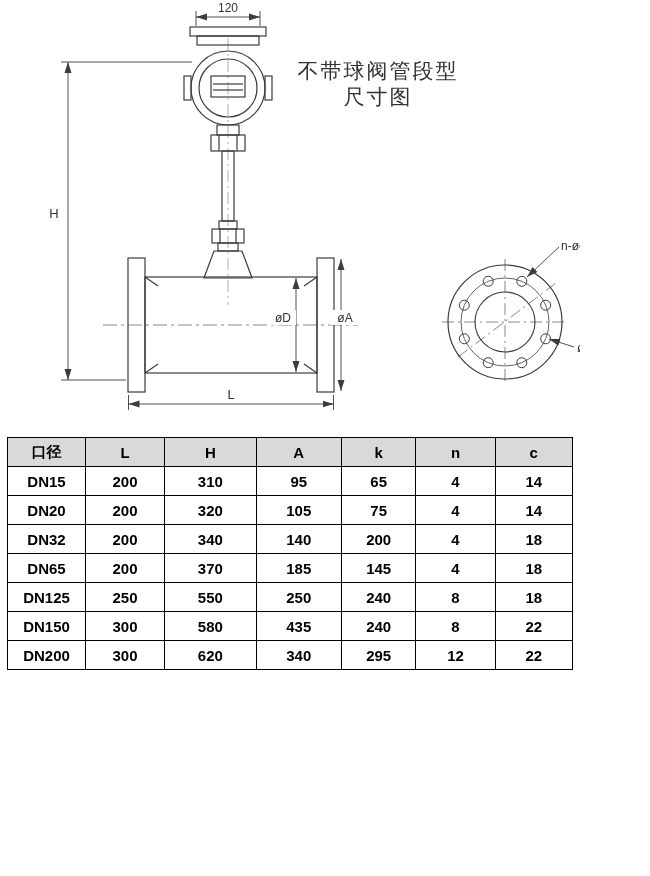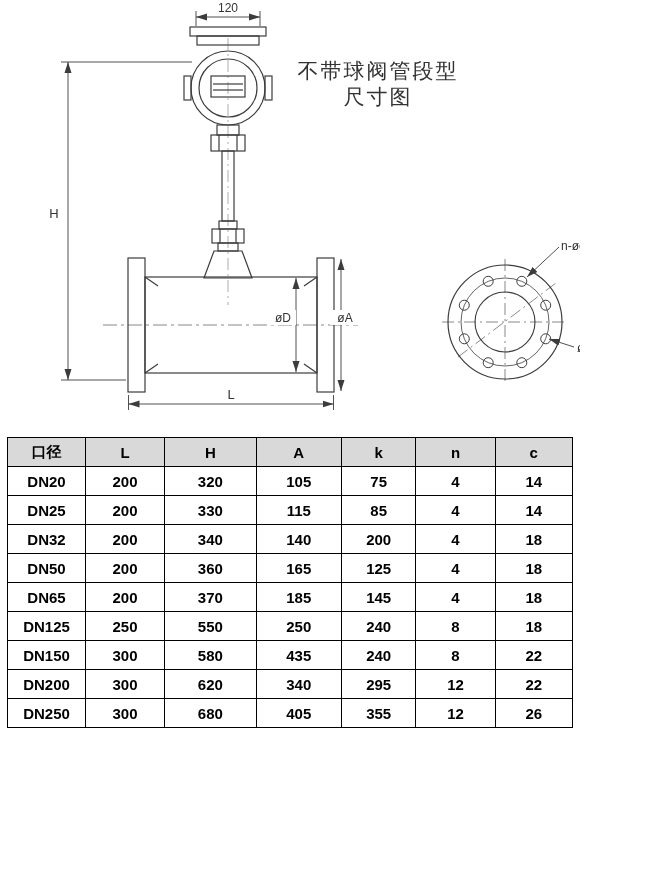--- a/index.html
+++ b/index.html
@@ -153,52 +153,43 @@
           <th style="background: rgb(217, 217, 217);">L</th>
           <th style="background: rgb(217, 217, 217);">H</th>
           <th style="background: rgb(217, 217, 217);">A</th>
           <th style="background: rgb(217, 217, 217);">k</th>
           <th style="background: rgb(217, 217, 217);">n</th>
           <th style="background: rgb(217, 217, 217);">c</th>
         </tr>
       </thead>
       <tbody>
           <tr>
+            <td>DN15</td>
+            <td>200</td>
+            <td>310</td>
+            <td>95</td>
+            <td>65</td>
+            <td>4</td>
+            <td>14</td>
+          </tr>
+          <tr>
             <td>DN20</td>
             <td>200</td>
             <td>320</td>
             <td>105</td>
             <td>75</td>
             <td>4</td>
             <td>14</td>
           </tr>
           <tr>
-            <td>DN25</td>
-            <td>200</td>
-            <td>330</td>
-            <td>115</td>
-            <td>85</td>
-            <td>4</td>
-            <td>14</td>
-          </tr>
-          <tr>
             <td>DN32</td>
             <td>200</td>
             <td>340</td>
             <td>140</td>
             <td>200</td>
-            <td>4</td>
-            <td>18</td>
-          </tr>
-          <tr>
-            <td>DN50</td>
-            <td>200</td>
-            <td>360</td>
-            <td>165</td>
-            <td>125</td>
             <td>4</td>
             <td>18</td>
           </tr>
           <tr>
             <td>DN65</td>
             <td>200</td>
             <td>370</td>
             <td>185</td>
             <td>145</td>
             <td>4</td>
@@ -224,26 +215,17 @@
           </tr>
           <tr>
             <td>DN200</td>
             <td>300</td>
             <td>620</td>
             <td>340</td>
             <td>295</td>
             <td>12</td>
             <td>22</td>
           </tr>
-          <tr>
-            <td>DN250</td>
-            <td>300</td>
-            <td>680</td>
-            <td>405</td>
-            <td>355</td>
-            <td>12</td>
-            <td>26</td>
-          </tr>
         </tbody>
     </table>
   </div>
 
 </div>
 
 </body></html>

